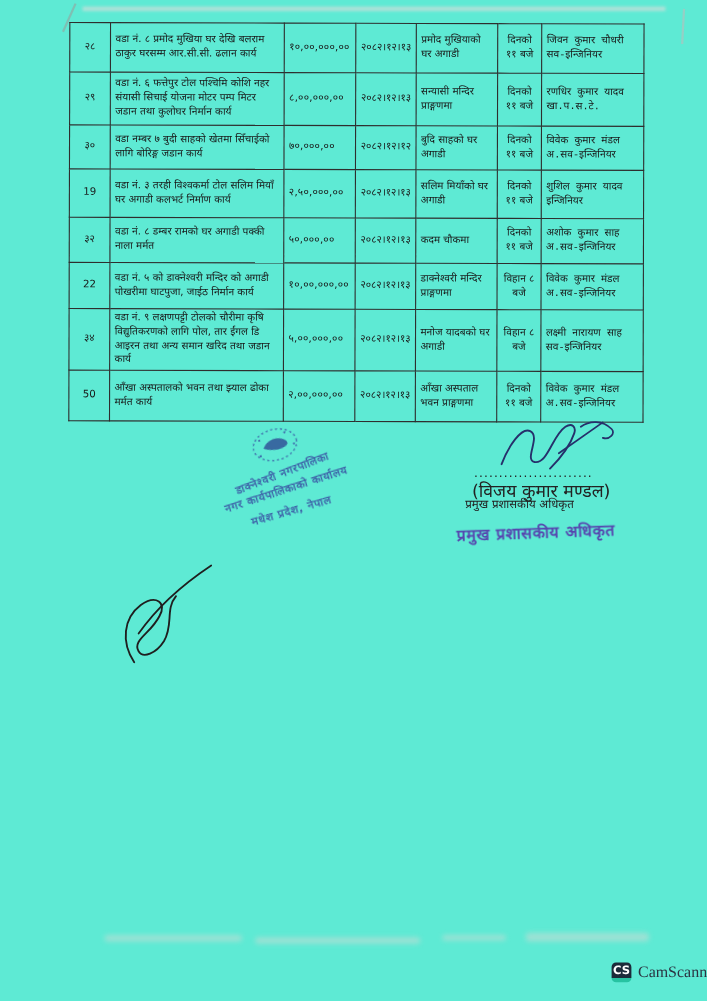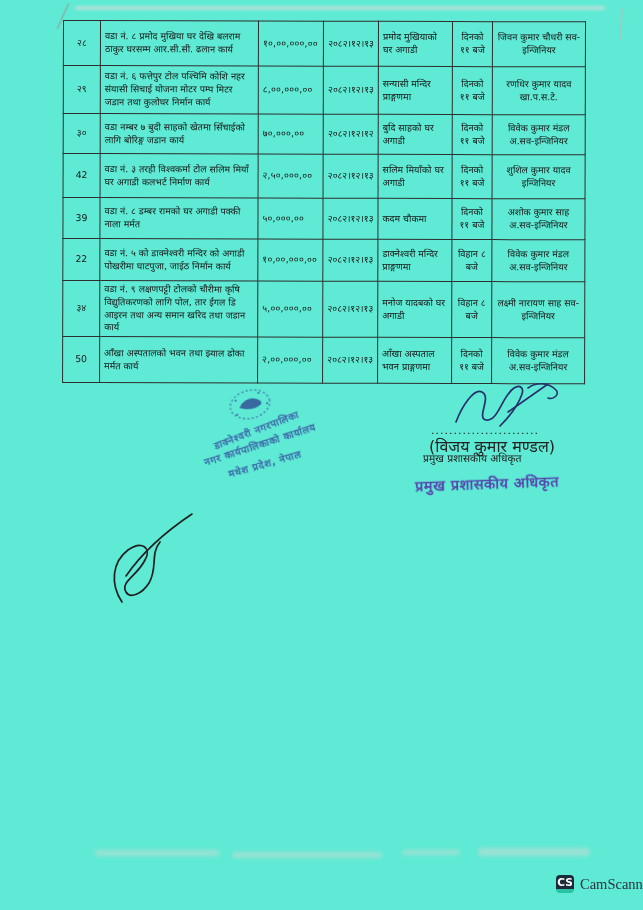--- a/index.html
+++ b/index.html
@@ -29,21 +29,21 @@
     border:1px solid #2e2e2e;vertical-align:middle;
     font-size:9.3px;line-height:1.38;color:#181818;
     padding:2px 4px;word-break:break-word;
   }
   td.sn{text-align:center;font-size:10px;}
   td.desc{text-align:left;}
   td.amount{text-align:left;font-size:9.5px;letter-spacing:.2px;}
   td.date{text-align:right;font-size:9.5px;}
   td.place{text-align:left;}
   td.time{text-align:center;margin-left:12px;}
-  td.official{text-align:center;}
+  td.official{text-align:left;font-family:Liberation Mono, monospace;}
 
   
   .round-stamp{
     position:absolute;left:186px;top:386px;width:150px;height:125px;
     transform:rotate(-14deg);color:#3a55a4;text-align:center;
     filter:blur(0.35px);opacity:.88;
   }
   .round-stamp .line{font-weight:bold;font-size:10px;letter-spacing:.6px;}
   .round-stamp .l1{transform:rotate(-7deg);}
   .round-stamp .l2{transform:rotate(-4deg);margin-top:1px;}
@@ -120,30 +120,30 @@
         <tr style="height: 40px;">
           <td class="sn">३०</td>
           <td class="desc">वडा नम्बर ७ बुदी साहको खेतमा सिँचाईको लागि बोरिङ्ग जडान कार्य</td>
           <td class="amount">७०,०००,००</td>
           <td class="date">२०८२।१२।१२</td>
           <td class="place">बुदि साहको घर अगाडी</td>
           <td class="time">दिनको ११ बजे</td>
           <td class="official">विवेक कुमार मंडल अ.सव-इन्जिनियर</td>
         </tr>
         <tr style="height: 44px;">
-          <td class="sn">42</td>
+          <td class="sn">19</td>
           <td class="desc">वडा नं. ३ तरही विश्वकर्मा टोल सलिम मियाँ घर अगाडी कलभर्ट निर्माण कार्य</td>
           <td class="amount">२,५०,०००,००</td>
           <td class="date">२०८२।१२।१३</td>
           <td class="place">सलिम मियाँको घर अगाडी</td>
           <td class="time">दिनको ११ बजे</td>
           <td class="official">शुशिल कुमार यादव इन्जिनियर</td>
         </tr>
         <tr style="height: 41px;">
-          <td class="sn">39</td>
+          <td class="sn">३२</td>
           <td class="desc">वडा नं. ८ डम्बर रामको घर अगाडी पक्की नाला मर्मत</td>
           <td class="amount">५०,०००,००</td>
           <td class="date">२०८२।१२।१३</td>
           <td class="place">कदम चौकमा</td>
           <td class="time">दिनको ११ बजे</td>
           <td class="official">अशोक कुमार साह अ.सव-इन्जिनियर</td>
         </tr>
         <tr style="height: 42px;">
           <td class="sn">22</td>
           <td class="desc">वडा नं. ५ को डाक्नेश्वरी मन्दिर को अगाडी पोखरीमा घाटपुजा, जाईठ निर्मान कार्य</td>

